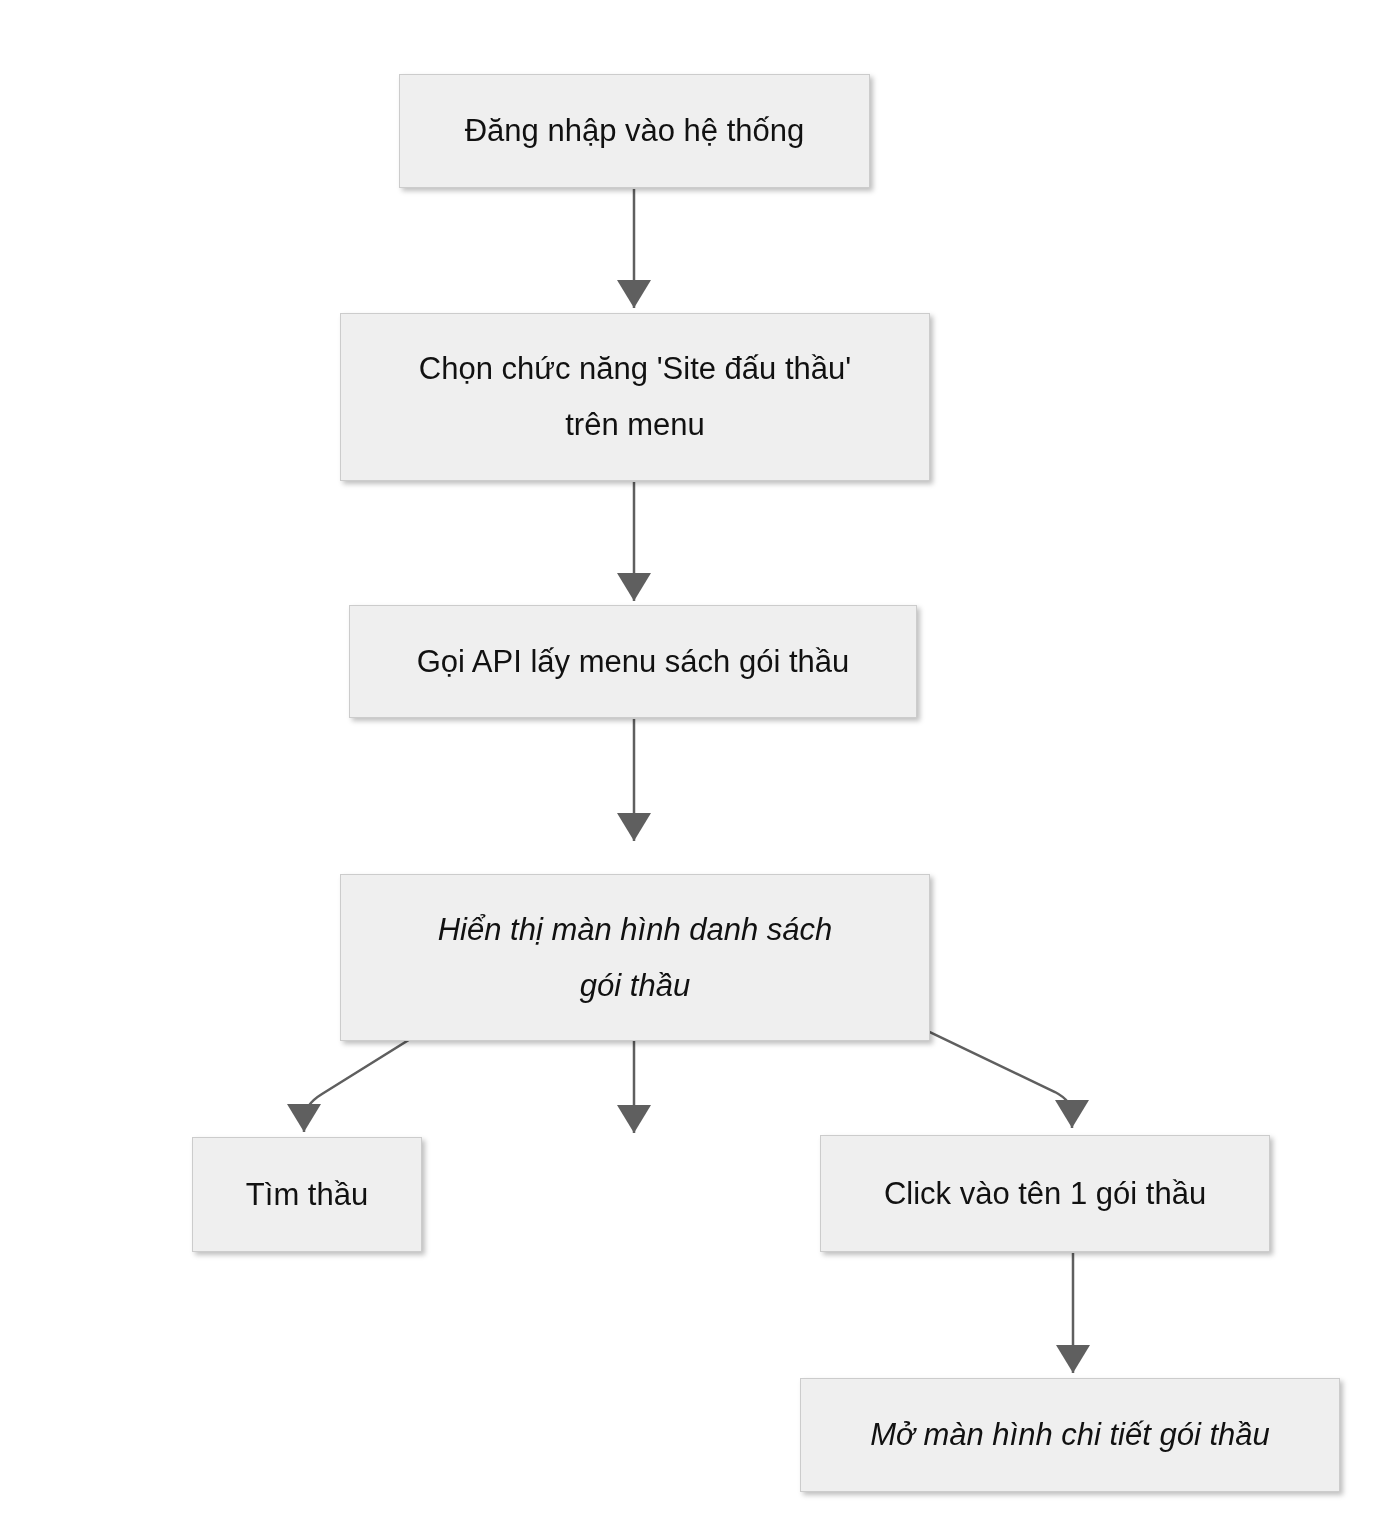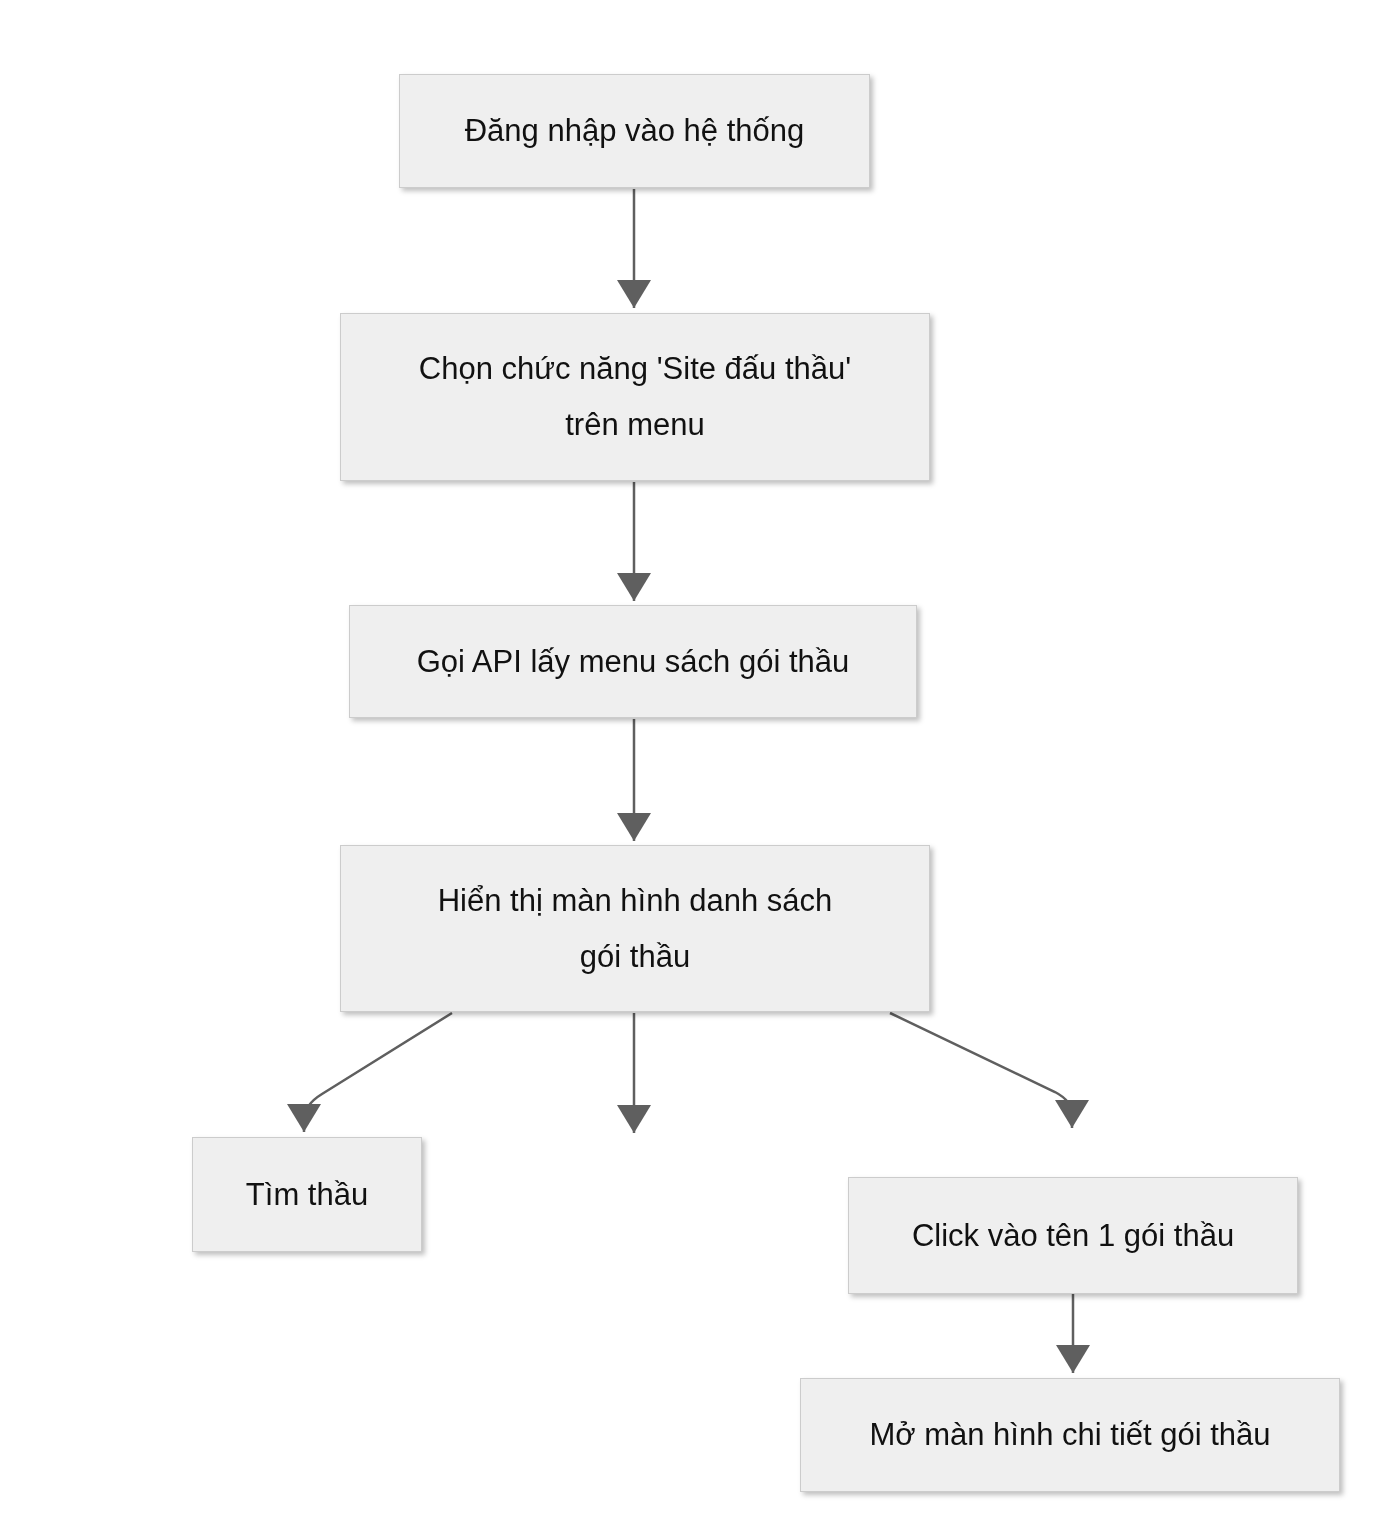--- a/index.html
+++ b/index.html
@@ -65,23 +65,23 @@
     <path class="edge" marker-end="url(#arrowhead)" d="M1073,1253 L1073,1373" stroke="#5f5f5f"></path>
   </svg>
 
   <div class="node" style="left:399px; top:74px;  width:471px; height:114px;">Đăng nhập vào hệ thống</div>
 
   <div class="node" style="left:340px; top:313px; width:590px; height:168px;">Chọn chức năng 'Site đấu thầu'
 trên menu</div>
 
   <div class="node" style="left:349px; top:605px; width:568px; height:113px;">Gọi API lấy menu sách gói thầu</div>
 
-  <div class="node" style="left:340px; top:845px; width:590px; height:167px;">Hiển thị màn hình danh sách
+  <div class="node" style="left:340px; top:874px; width:590px; height:167px;font-style:italic;">Hiển thị màn hình danh sách
 gói thầu</div>
 
   <div class="node" style="left:192px; top:1137px; width:230px; height:115px;">Tìm thầu</div>
 
 
-  <div class="node" style="left:848px; top:1135px; width:450px; height:117px;margin-top:42px;">Click vào tên 1 gói thầu</div>
+  <div class="node" style="left:820px; top:1135px; width:450px; height:117px;">Click vào tên 1 gói thầu</div>
 
-  <div class="node" style="left:800px; top:1378px; width:540px; height:114px;">Mở màn hình chi tiết gói thầu</div>
+  <div class="node" style="left:800px; top:1378px; width:540px; height:114px;font-style:italic;">Mở màn hình chi tiết gói thầu</div>
 
 </div>
 
 </body></html>

